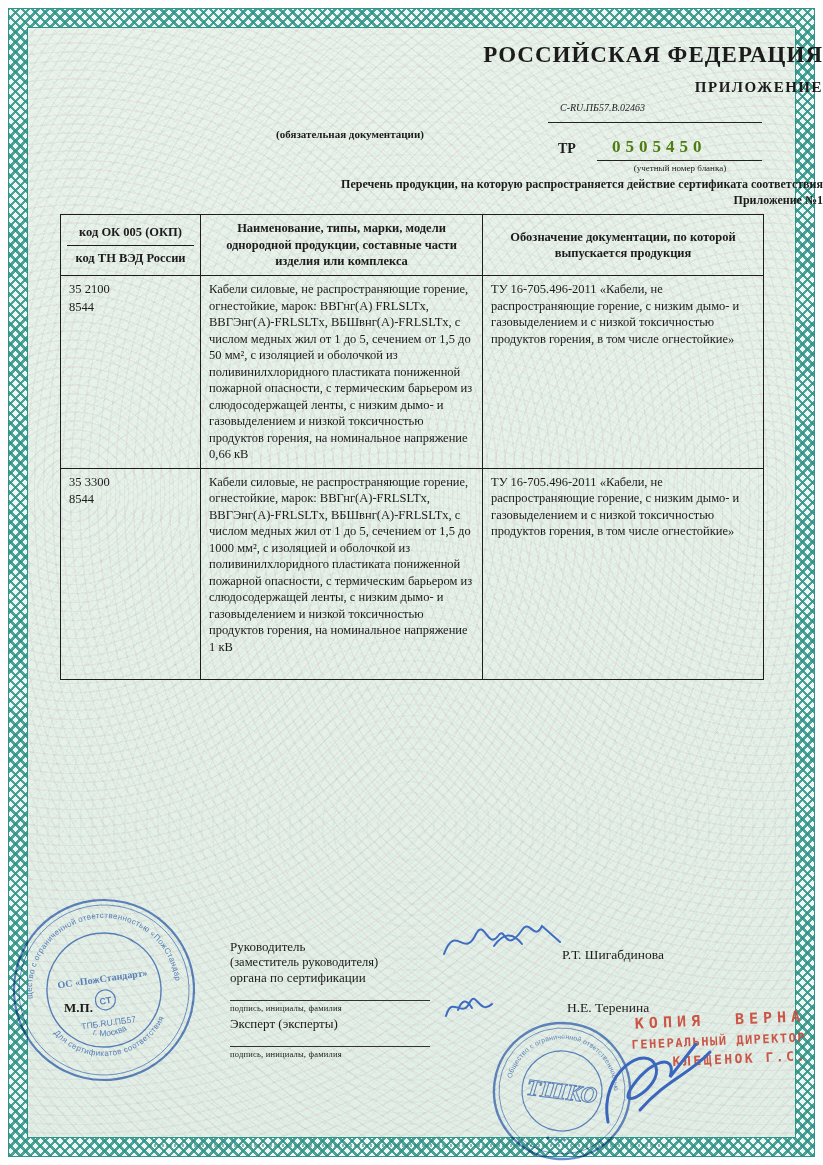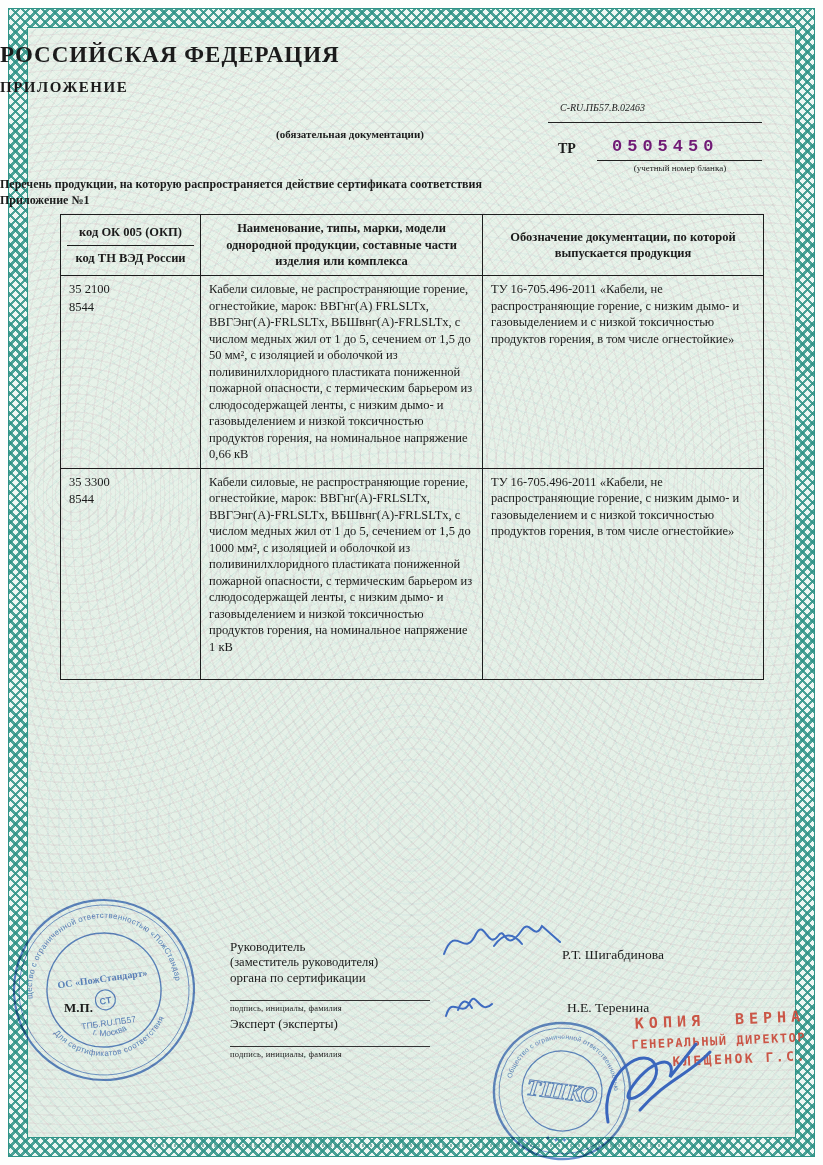--- a/index.html
+++ b/index.html
@@ -14,31 +14,31 @@
   .inner{position:absolute;inset:27px;border:1.5px solid #2f9387;
         background:
           repeating-radial-gradient(circle at 6% 42%,  rgba(190,125,150,0.10) 0 1.5px, transparent 1.5px 9px),
           repeating-radial-gradient(circle at 96% 42%, rgba(190,125,150,0.10) 0 1.5px, transparent 1.5px 9px),
           repeating-radial-gradient(circle at 50% 72%, rgba(120,170,200,0.07) 0 1.5px, transparent 1.5px 11px),
           repeating-linear-gradient(40deg,  rgba(110,185,160,0.08) 0 1px, transparent 1px 8px),
           repeating-linear-gradient(-40deg, rgba(110,185,160,0.08) 0 1px, transparent 1px 8px),
           linear-gradient(#e9f3ea,#e3efe6);}
   .content{position:absolute;inset:0;}
   .abs{position:absolute;}
-  .t-center{left:0;width:100%;text-align:left;}
+  .t-center{left:0;width:100%;text-align:right;}
   .country{top:42px;font-size:23px;font-weight:bold;letter-spacing:1px;}
   .appendix-label{top:79px;font-size:15px;font-weight:bold;letter-spacing:1.5px;}
   .cert-title{left:137px;top:97px;font-size:19px;font-weight:bold;white-space:pre;}
   .cert-number{left:560px;top:102px;font-size:10px;font-style:italic;}
   .rule{border-top:1px solid #222;height:0;}
   .cert-underline{left:548px;top:122px;width:214px;}
   .mandatory{left:150px;top:128px;width:400px;text-align:center;font-size:11px;font-weight:bold;}
   .tr-label{left:558px;top:141px;font-size:14px;font-weight:bold;}
-  .tr-number{left:612px;top:137px;font-family:Liberation Mono, monospace;font-weight:bold;
-             font-size:17px;letter-spacing:5px;color:#701a75;}
+  .tr-number{left:612px;top:137px;font-family:Liberation Serif, serif;font-weight:bold;
+             font-size:17px;letter-spacing:5px;color:#4d7c0f;}
   .tr-underline{left:597px;top:160px;width:165px;}
   .blank-caption{left:599px;top:163px;width:162px;text-align:center;font-size:9px;}
   .list-title{top:177px;font-size:12px;font-weight:bold;}
   .appendix-number{top:193px;font-size:12px;font-weight:bold;}
   
   table.products{position:absolute;left:60px;top:214px;width:703px;border-collapse:collapse;table-layout:fixed;}
   table.products th, table.products td{border:1px solid #1d1d1d;font-size:12.5px;line-height:1.32;}
   table.products th{font-weight:bold;text-align:center;vertical-align:middle;padding:4px 6px;}
   th.codes-header{padding:0;vertical-align:top;text-align:left;margin-left:16px;}
   th.codes-header .top{padding:5px 6px 4px 6px;border-bottom:1px solid #1d1d1d;}

